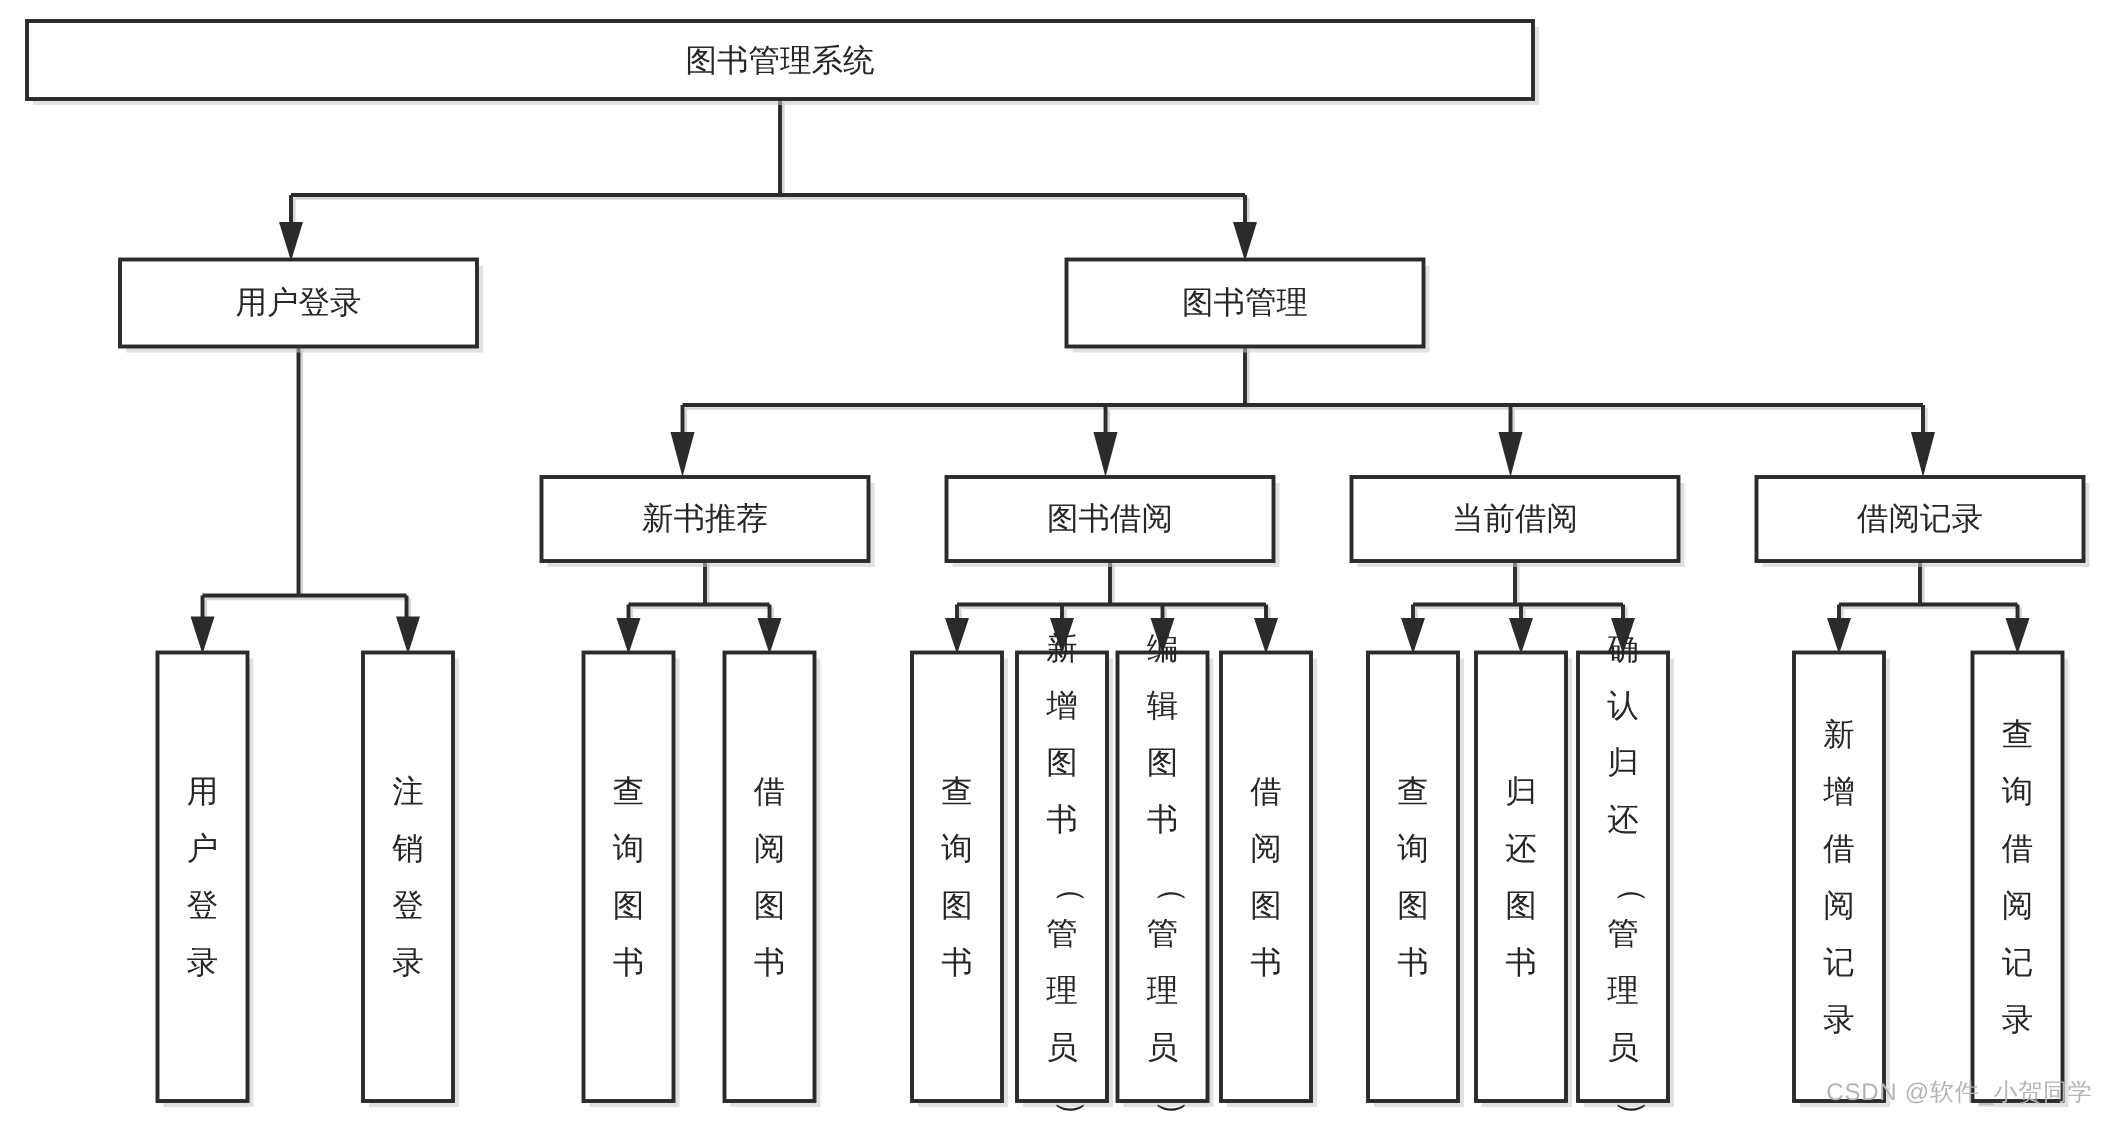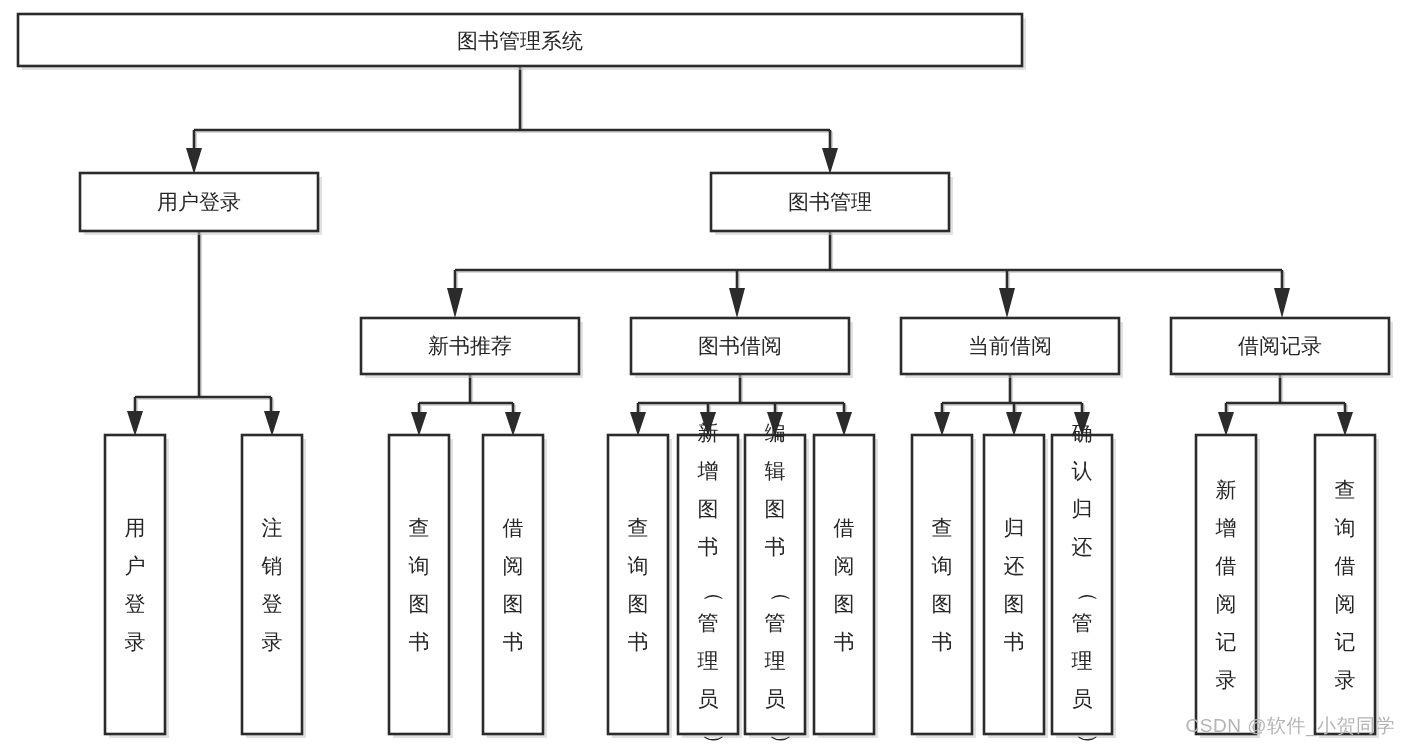--- a/index.html
+++ b/index.html
@@ -62,21 +62,21 @@
     font-family: "Liberation Sans", "DejaVu Sans", sans-serif;
     font-size: 21px;
     fill: #262626;
     text-anchor: middle;
   }
   .watermark {
     position: absolute;
     right: 10px;
     bottom: 8px;
     font-family: "Liberation Sans", "DejaVu Sans", sans-serif;
-    font-size: 19px;
+    font-size: 16px;
     color: #b4b4b4;
     letter-spacing: 0.5px;
     white-space: nowrap;
     user-select: none;
   }
 </style>
 </head>
 <body>
 
 <div id="diagram-root">

